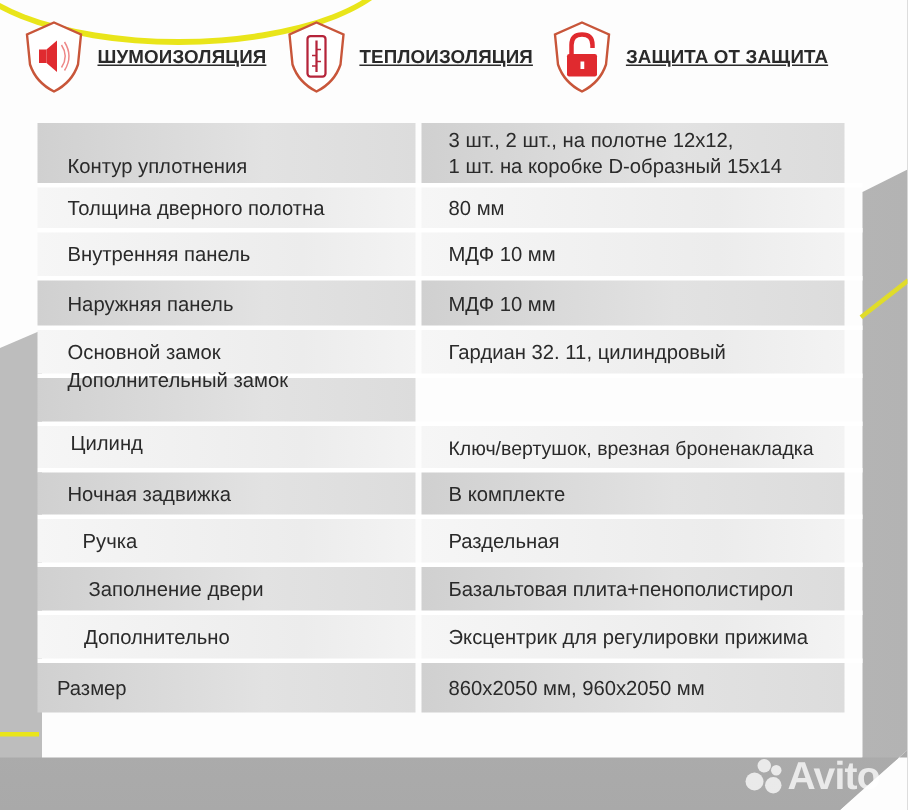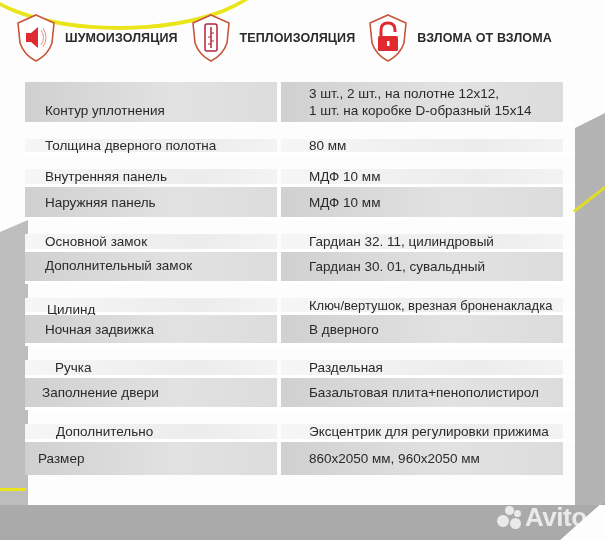--- a/index.html
+++ b/index.html
@@ -35,40 +35,40 @@
   }
   .yellow-line-right {
     position: absolute; left: 574px; top: 100px; width: 40px; height: 3px; background: #e0dc2a;
     transform: rotate(-38deg); transform-origin: left center; top: 210px;
   }
 
   .features {
     position: absolute; top: 10px; left: 15px; height: 55px;
     display: flex; align-items: center;
   }
-  .feature { display: flex; align-items: center; margin-right: 12px; }
+  .feature { display: flex; align-items: center; margin-right: 12px; text-decoration: underline; }
   .shield { width: 42px; height: 50px; display: block; }
   .feature-label {
     font-size: 12.5px; font-weight: bold; color: #2a2a2a; margin-left: 8px;
     letter-spacing: 0.1px;
   }
 
   .spec-table {
     position: absolute; left: 25px; top: 82px; width: 550px;
     border-collapse: collapse;
   }
   .spec-row { display: flex; border-bottom: 3px solid #ffffff; box-sizing: border-box; }
   .spec-row.dark .cell { background: linear-gradient(90deg, #d0d0d0, #e2e2e2 60%, #dcdcdc); }
-  .spec-row.light .cell { background: linear-gradient(90deg, #f6f6f6, #ececec 70%, #f3f3f3); margin-top: 14px; }
+  .spec-row.light .cell { background: linear-gradient(90deg, #f6f6f6, #ececec 70%, #f3f3f3); }
   .cell {
     font-size: 13.5px; color: #2a2a2a; display: flex; align-items: center;
     box-sizing: border-box;
   }
   .cell.name { width: 252px; padding-left: 20px; margin-right: 4px; }
-  .cell.value { width: 282px; padding-left: 28px; line-height: 17px; white-space: pre-line; }
+  .cell.value { width: 282px; padding-left: 18px; line-height: 17px; white-space: pre-line; }
   .avito {
     position: absolute; left: 497px; top: 502px; display: flex; align-items: center;
     color: rgba(255,255,255,0.75); font-size: 26px; font-weight: bold; letter-spacing: -0.5px;
   }
   .avito-dots { width: 26px; height: 24px; position: relative; margin-right: 2px; }
   .avito-dots span { position: absolute; background: rgba(255,255,255,0.75); border-radius: 50%; }
 </style>
 </head>
 <body>
 
@@ -102,21 +102,21 @@
     </svg>
     <span class="feature-label">ТЕПЛОИЗОЛЯЦИЯ</span>
   </div>
   <div class="feature">
     <svg class="shield" viewBox="0 0 42 50">
       <path d="M21 2 L39 10 L37 30 Q33 42 21 48 Q9 42 5 30 L3 10 Z" fill="#fff" stroke="#c8563a" stroke-width="1.6"></path>
       <path d="M14 23 L14 17 Q14 10 21 10 Q28 10 28 17 L28 19" fill="none" stroke="#e02a2f" stroke-width="3"></path>
       <rect x="11" y="23" width="20" height="15" rx="1.5" fill="#e02a2f"></rect>
       <rect x="20" y="28" width="2.5" height="5" fill="#fff"></rect>
     </svg>
-    <span class="feature-label">ВЗЛОМА ОТ ВЗЛОМА</span>
+    <span class="feature-label">ЗАЩИТА ОТ ЗАЩИТА</span>
   </div>
 </div>
 
 <div class="spec-table">
   <div class="spec-row dark" style="height:43px">
     <div class="cell name" style="align-items:flex-end;padding-bottom:4px">Контур уплотнения</div>
     <div class="cell value">3 шт., 2 шт., на полотне 12х12,
 1 шт. на коробке D-образный 15х14</div>
   </div>
   <div class="spec-row light" style="height:30px">
@@ -129,37 +129,36 @@
   </div>
   <div class="spec-row dark" style="height:33px">
     <div class="cell name">Наружняя панель</div>
     <div class="cell value">МДФ 10 мм</div>
   </div>
   <div class="spec-row light" style="height:32px">
     <div class="cell name">Основной замок</div>
     <div class="cell value">Гардиан 32. 11, цилиндровый</div>
   </div>
   <div class="spec-row dark" style="height:32px">
-    <div class="cell name" style="align-items:flex-end;padding-bottom:8px">Дополнительный замок</div>
-    <div class="cell value">Гардиан 30. 01, сувальдный</div>
+    <div class="cell name" style="align-items:flex-end;padding-bottom:20px">Дополнительный замок</div>
   </div>
   <div class="spec-row light" style="height:31px">
     <div class="cell name" style="align-items:flex-start;padding-top:4px;padding-left:22px">Цилинд</div>
     <div class="cell value" style="font-size:13px">Ключ/вертушок, врезная броненакладка</div>
   </div>
   <div class="spec-row dark" style="height:31px">
     <div class="cell name" style="padding-left:20px">Ночная задвижка</div>
-    <div class="cell value">В дверного</div>
+    <div class="cell value">В комплекте</div>
   </div>
   <div class="spec-row light" style="height:32px">
     <div class="cell name" style="padding-left:30px">Ручка</div>
     <div class="cell value">Раздельная</div>
   </div>
   <div class="spec-row dark" style="height:32px">
-    <div class="cell name" style="padding-left:17px">Заполнение двери</div>
+    <div class="cell name" style="padding-left:34px">Заполнение двери</div>
     <div class="cell value">Базальтовая плита+пенополистирол</div>
   </div>
   <div class="spec-row light" style="height:32px">
     <div class="cell name" style="padding-left:31px">Дополнительно</div>
     <div class="cell value">Эксцентрик для регулировки прижима</div>
   </div>
   <div class="spec-row dark" style="height:33px;border-bottom:none">
     <div class="cell name" style="padding-left:13px">Размер</div>
     <div class="cell value">860х2050 мм, 960х2050 мм</div>
   </div>

